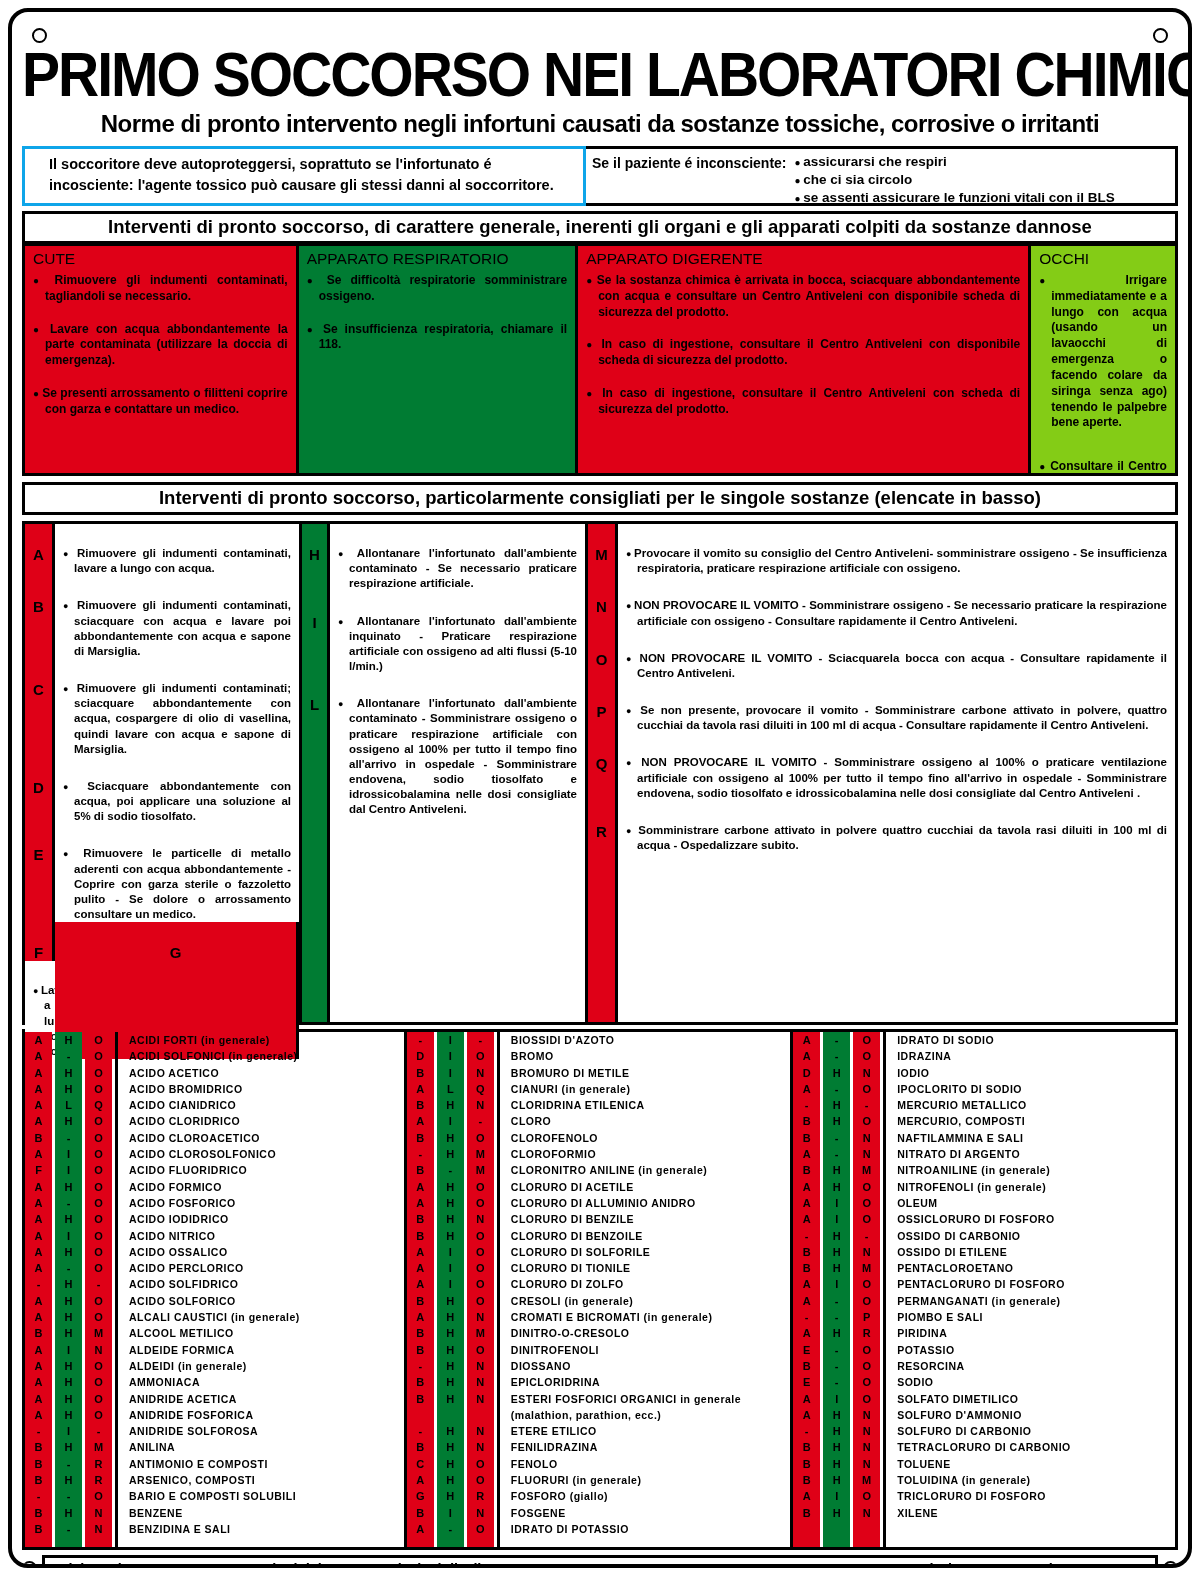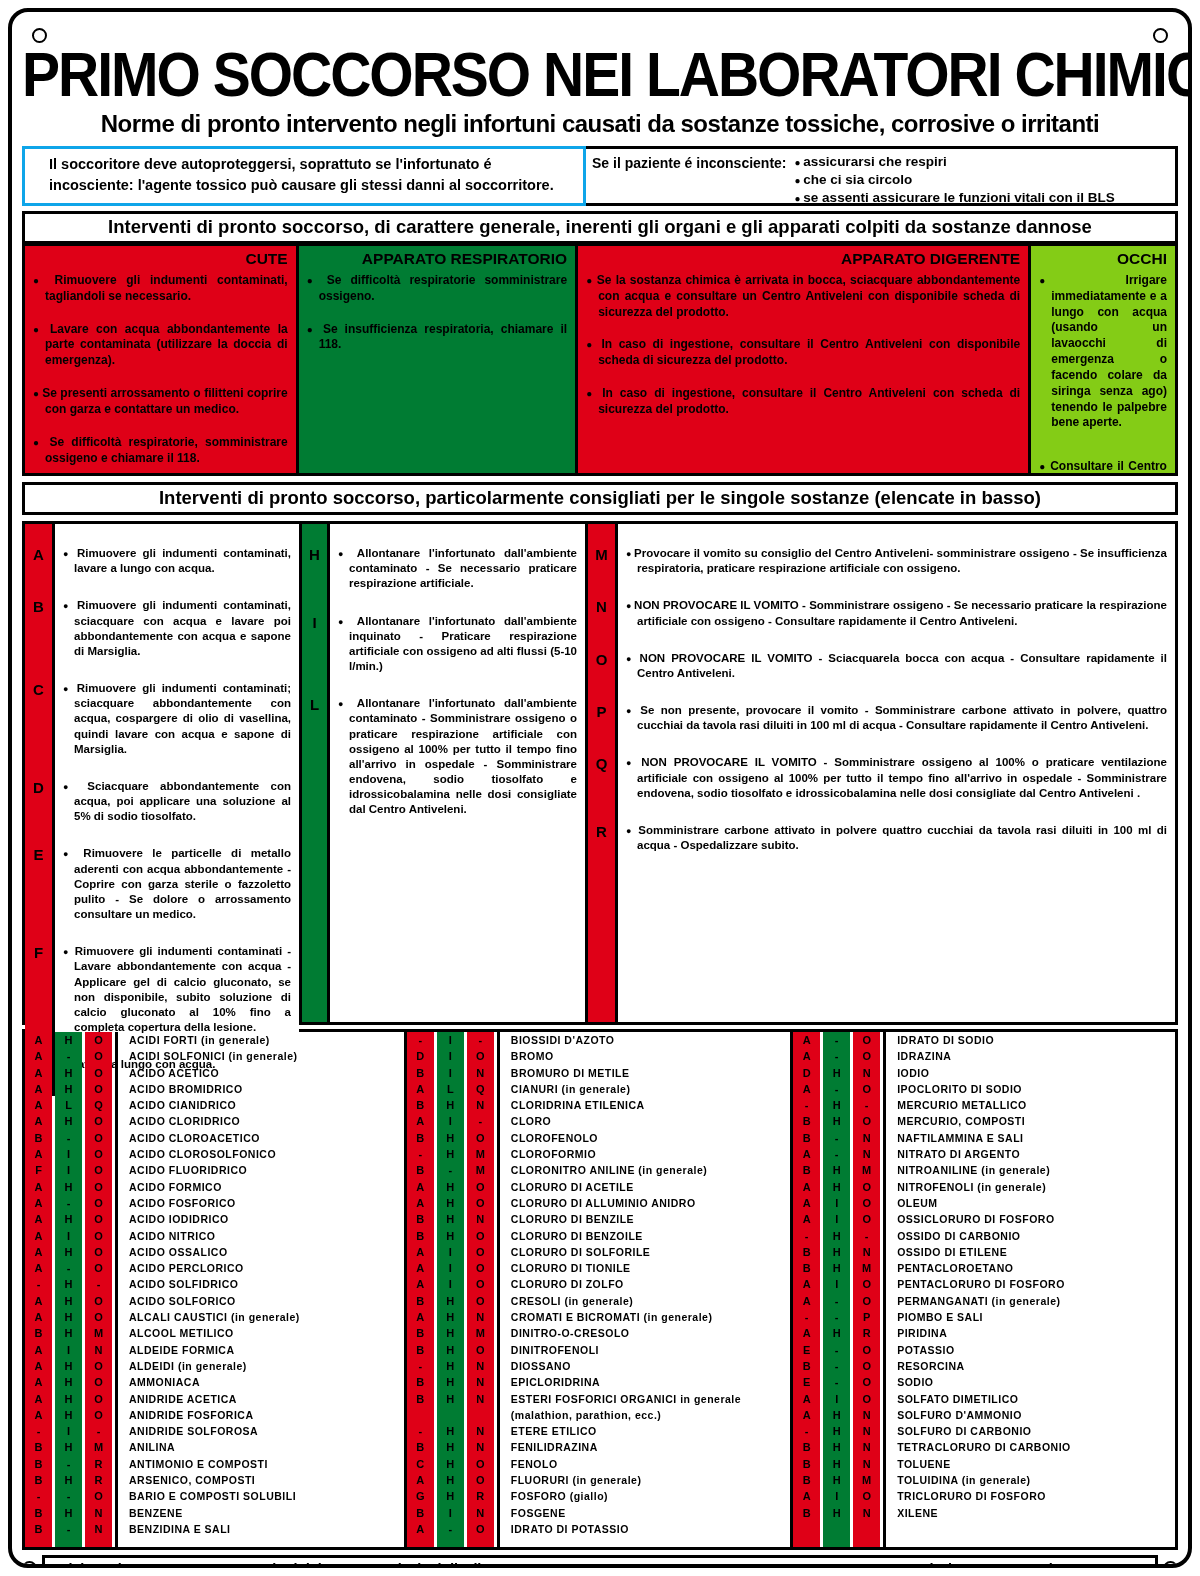--- a/index.html
+++ b/index.html
@@ -53,21 +53,21 @@
   
   .s1 { display:flex; height:232px; border:3px solid #000; border-top-width:2px; }
   .s1-col { padding:3px 8px 0 8px; border-right:3px solid #000; overflow:hidden; }
   .s1-col:nth-child(1){ width:23.8%; }
   .s1-col:nth-child(2){ width:24.3%; }
   .s1-col:nth-child(3){ width:39.4%; }
   .s1-col:nth-child(4){ width:12.5%; border-right:none; }
   .s1-col.red { background:var(--red); }
   .s1-col.green { background:var(--green); }
   .s1-col.white { background:#84cc16; }
-  .s1-title { text-align:right; font-weight:bold; font-size:15.5px; margin:1px 0 5px; }
+  .s1-title { text-align:left; font-weight:normal; font-size:15.5px; margin:1px 0 5px; }
   .s1-item {
     font-weight:bold; font-size:12px; line-height:1.32; margin-bottom:17px;
     padding-left:12px; text-indent:-12px; text-align:justify;
   }
   .s1-item::before { content:"\25CF\00a0"; font-size:10px; }
   .s1-col.white .s1-item { margin-bottom:28px; }
 
   
   .s2 { display:flex; height:504px; border:3px solid #000; margin-top:6px; }
   .s2-group { display:grid; border-right:3px solid #000; }
@@ -135,21 +135,20 @@
     </div>
   </div>
 
   <div class="bar">Interventi di pronto soccorso, di carattere generale, inerenti gli organi e gli apparati colpiti da sostanze dannose</div>
   <div class="s1" id="s1">
       <div class="s1-col red">
         <div class="s1-title">CUTE</div>
         <div class="s1-item">Rimuovere gli indumenti contaminati, tagliandoli se necessario.</div>
         <div class="s1-item">Lavare con acqua abbondantemente la parte contaminata (utilizzare la doccia di emergenza).</div>
         <div class="s1-item">Se presenti arrossamento o filitteni coprire con garza e contattare un medico.</div>
-        <div class="s1-item">Se difficoltà respiratorie, somministrare ossigeno e chiamare il 118.</div>
       </div>
       <div class="s1-col green">
         <div class="s1-title">APPARATO RESPIRATORIO</div>
         <div class="s1-item">Se difficoltà respiratorie somministrare ossigeno.</div>
         <div class="s1-item">Se insufficienza respiratoria, chiamare il 118.</div>
       </div>
       <div class="s1-col red">
         <div class="s1-title">APPARATO DIGERENTE</div>
         <div class="s1-item">Se la sostanza chimica è arrivata in bocca, sciacquare abbondantemente con acqua e consultare un Centro Antiveleni con disponibile scheda di sicurezza del prodotto.</div>
         <div class="s1-item">In caso di ingestione, consultare il Centro Antiveleni con disponibile scheda di sicurezza del prodotto.</div>
@@ -179,23 +178,20 @@
         </div>
         <div class="s2-letter red">D</div>
         <div class="s2-text">
           <span class="blt">Sciacquare abbondantemente con acqua, poi applicare una soluzione al 5% di sodio tiosolfato.</span>
         </div>
         <div class="s2-letter red">E</div>
         <div class="s2-text">
           <span class="blt">Rimuovere le particelle di metallo aderenti con acqua abbondantemente - Coprire con garza sterile o fazzoletto pulito - Se dolore o arrossamento consultare un medico.</span>
         </div>
         <div class="s2-letter red">F</div>
-        <div class="s2-text">
-          <span class="blt">Rimuovere gli indumenti contaminati - Lavare abbondantemente con acqua - Applicare gel di calcio gluconato, se non disponibile, subito soluzione di calcio gluconato al 10% fino a completa copertura della lesione.</span>
-        </div>
         <div class="s2-letter red">G</div>
         <div class="s2-text">
           <span class="blt">Lavare a lungo con acqua.</span>
         </div>
         <div class="s2-letter red"></div>
         <div class="s2-text"></div>
       </div>
       <div class="s2-group" style="grid-template-rows: repeat(3, auto) 1fr;">
         <div class="s2-letter green">H</div>
         <div class="s2-text">

